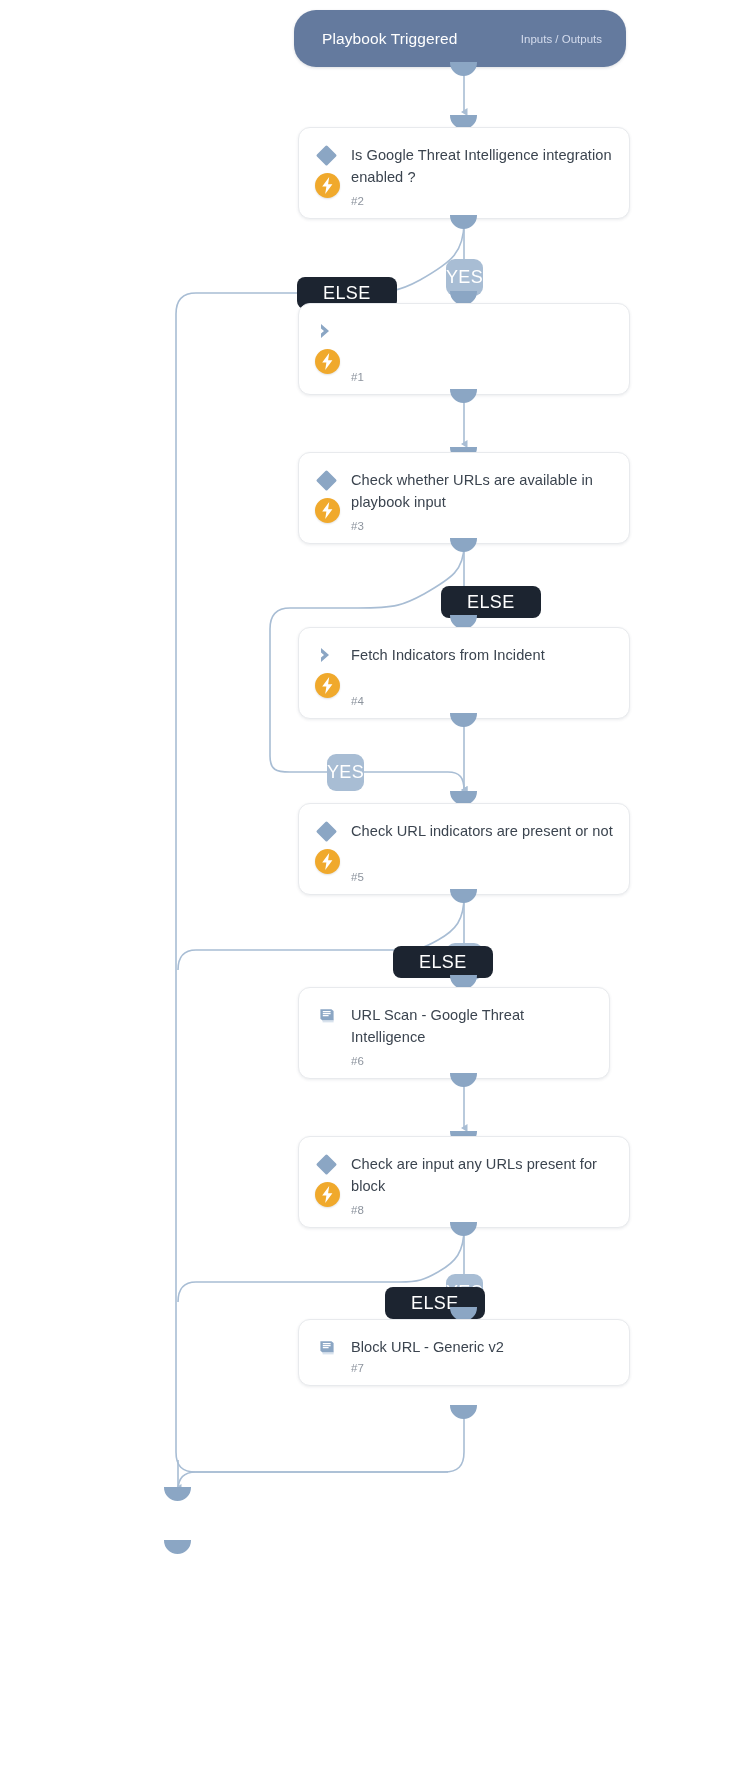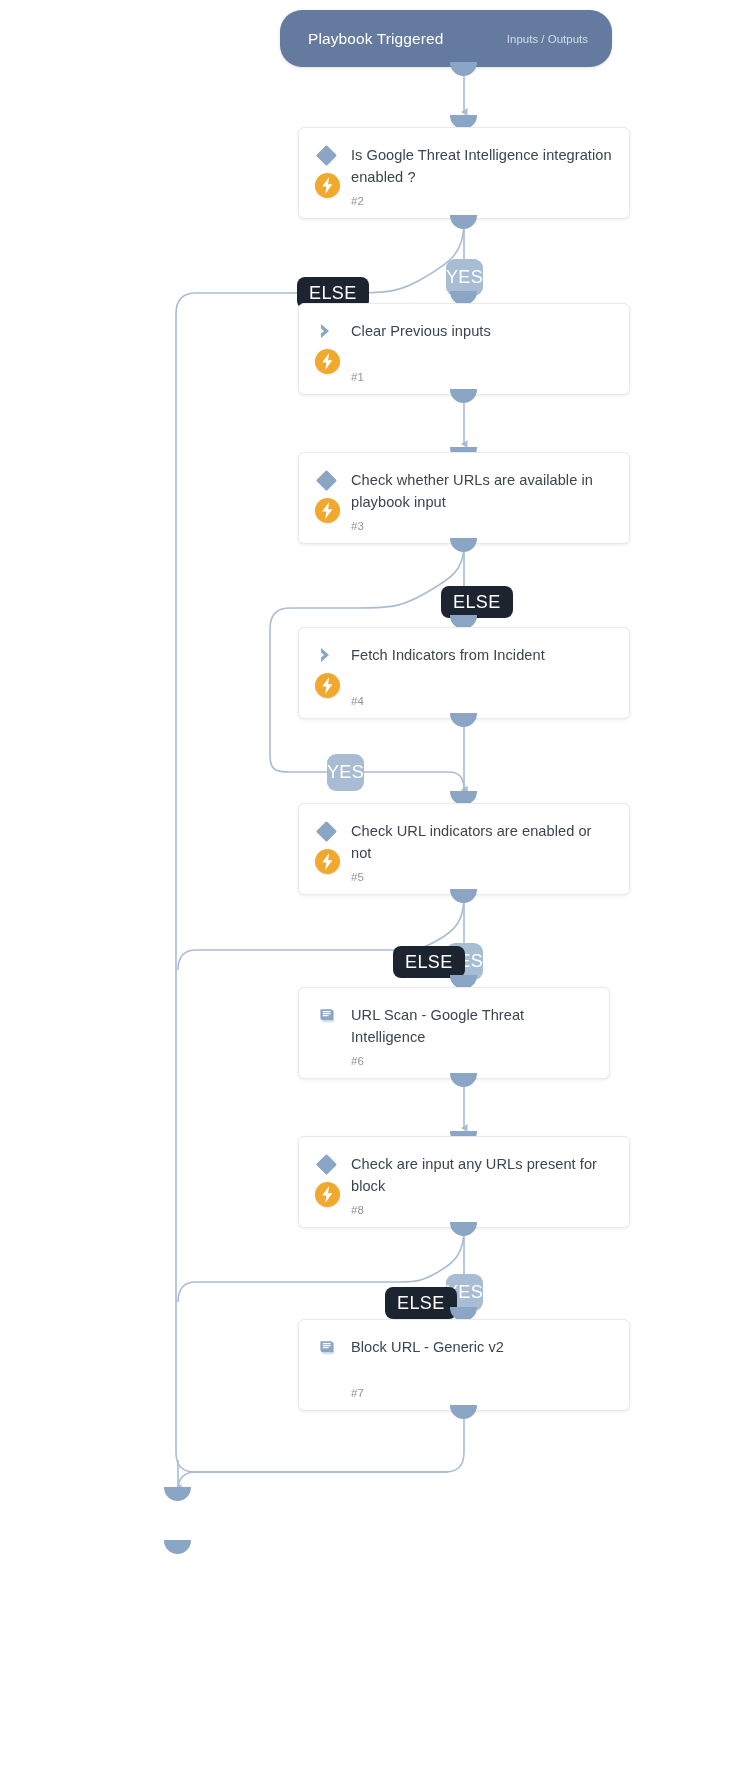--- a/index.html
+++ b/index.html
@@ -31,21 +31,21 @@
     height: 1789px;
     pointer-events: none;
   }
 
   
   .node {
     position: absolute;
     box-sizing: border-box;
     background: #ffffff;
     border: 1px solid #e8eaed;
-    border-radius: 6px;
+    border-radius: 12px;
     box-shadow: 0 1px 3px rgba(60,70,90,0.10);
   }
   .node .title {
     position: absolute;
     left: 52px;
     top: 16px;
     right: 16px;
     font-size: 14.6px;
     line-height: 22px;
     color: #3b444f;
@@ -136,21 +136,21 @@
   }
   .lbl-yes {
     width: 37px;
     height: 37px;
     border-radius: 9px;
     background: #a8bdd4;
     color: #ffffff;
   }
   .lbl-else {
     height: 32px;
-    padding: 0 12px;
+    padding: 0 26px;
     border-radius: 8px;
     background: #1c2430;
     color: #ffffff;
   }
 
   
   .conn {
     position: absolute;
     width: 27px;
     height: 13.5px;
@@ -210,21 +210,21 @@
       <path d="M464,1228 C464,1252 456,1262 438,1272 C424,1280 418,1282 400,1282
                L196,1282 C184,1282 178,1289 178,1302"></path>
 
       <path d="M464,1412 L464,1452 C464,1466 458,1472 444,1472 L196,1472
                C184,1472 178,1478 178,1490"></path>
 
       <path d="M178,1460 L178,1488" marker-end="url(#arw)"></path>
     </g>
   </svg>
 
-  <div class="pill" style="left:280px; top:10px; width:332px; height:57px;">
+  <div class="pill" style="left:294px; top:10px; width:332px; height:57px;">
     <div class="pill-title">Playbook Triggered</div>
     <div class="pill-sub">Inputs / Outputs</div>
   </div>
   <div class="conn down" style="left:450px; top:62px;"></div>
 
   <div class="conn down" style="left:450px; top:115px;"></div>
   <div class="node" style="left:298px; top:127px; width:332px; height:92px;">
     <span class="ico-diamond"></span>
     <span class="badge-bolt" style="top:45px;">
       <svg width="15" height="17" viewBox="0 0 15 17">
@@ -248,21 +248,20 @@
     <span class="ico-chevron">
       <svg width="18" height="18" viewBox="0 0 18 18">
           <path d="M3,2 L11,9 L3,16 L3,11.5 L6,9 L3,6.5 Z" fill="#8ba6c4"></path>
         </svg>
     </span>
     <span class="badge-bolt" style="top:45px;">
       <svg width="15" height="17" viewBox="0 0 15 17">
           <path d="M9.2,0 L2.2,9.4 L6.4,9.4 L5.2,17 L12.4,7.2 L8.1,7.2 Z" fill="#ffffff"></path>
         </svg>
     </span>
-    <div class="title">Clear Previous inputs</div>
     <div class="num">#1</div>
   </div>
   <div class="conn down" style="left:450px; top:389px;"></div>
 
   <div class="conn down" style="left:450px; top:447px;"></div>
   <div class="node" style="left:298px; top:452px; width:332px; height:92px;padding-left:40px;">
     <span class="ico-diamond"></span>
     <span class="badge-bolt" style="top:45px;">
       <svg width="15" height="17" viewBox="0 0 15 17">
           <path d="M9.2,0 L2.2,9.4 L6.4,9.4 L5.2,17 L12.4,7.2 L8.1,7.2 Z" fill="#ffffff"></path>
@@ -299,21 +298,21 @@
   </div>
 
   <div class="conn down" style="left:450px; top:791px;"></div>
   <div class="node" style="left:298px; top:803px; width:332px; height:92px;">
     <span class="ico-diamond"></span>
     <span class="badge-bolt" style="top:45px;">
       <svg width="15" height="17" viewBox="0 0 15 17">
           <path d="M9.2,0 L2.2,9.4 L6.4,9.4 L5.2,17 L12.4,7.2 L8.1,7.2 Z" fill="#ffffff"></path>
         </svg>
     </span>
-    <div class="title">Check URL indicators are enabled or not</div>
+    <div class="title">Check URL indicators are present or not</div>
     <div class="num">#5</div>
   </div>
   <div class="conn down" style="left:450px; top:889px;"></div>
 
   <div class="lbl lbl-yes" style="left:446px; top:943px;">
     <span>YES</span>
   </div>
   <div class="lbl lbl-else" style="left:393px; top:946px;">
     <span>ELSE</span>
   </div>
@@ -346,21 +345,21 @@
   <div class="conn down" style="left:450px; top:1222px;"></div>
 
   <div class="lbl lbl-yes" style="left:446px; top:1274px;">
     <span>YES</span>
   </div>
   <div class="lbl lbl-else" style="left:385px; top:1287px;">
     <span>ELSE</span>
   </div>
 
   <div class="conn down" style="left:450px; top:1307px;"></div>
-  <div class="node" style="left:298px; top:1319px; width:332px; height:92px;">
+  <div class="node" style="left:298px; top:1319px; width:332px; height:67px;">
     <span class="ico-book">
       <svg width="20" height="20" viewBox="0 0 20 20">
         <path d="M3.4,3.2 L14.4,3.2 L16.6,5.0 L16.6,14.6 L5.6,14.6 L3.4,12.8 Z" fill="#8ba6c4"></path>
         <path d="M5.6,14.6 L16.6,14.6 L16.6,16.4 L5.6,16.4 Z" fill="#d8e2ed"></path>
         <path d="M5.8,5.6 L13.6,5.6 M5.8,7.6 L13.6,7.6 M5.8,9.6 L11.6,9.6" stroke="#ffffff" stroke-width="1.1" fill="none"></path>
       </svg>
     </span>
     <div class="title">Block URL - Generic v2</div>
     <div class="num">#7</div>
   </div>

